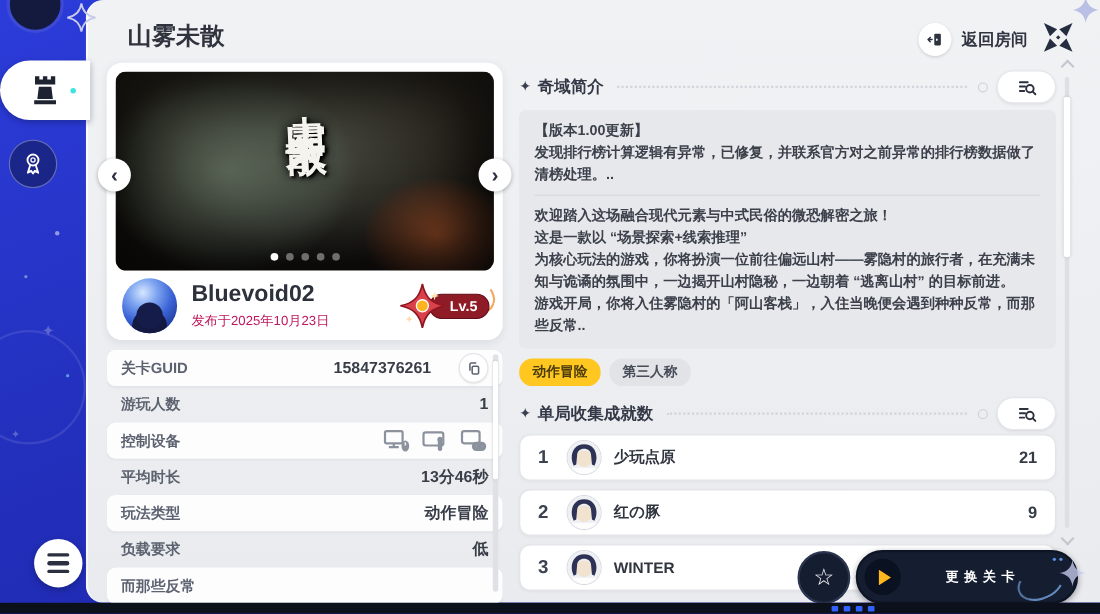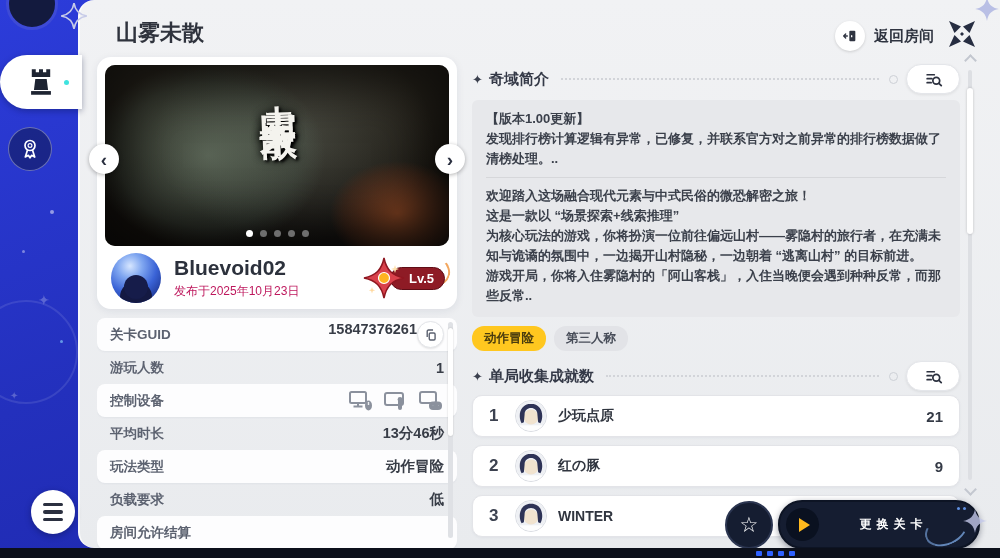--- a/index.html
+++ b/index.html
@@ -69,21 +69,21 @@
        border-color:transparent rgba(240,145,55,.8) rgba(240,145,55,.6) transparent;border-radius:50%;
        transform:rotate(18deg);}
   .lv-pill{background:#8e1b25;border:1.5px solid #5f0d16;color:#fff;font-size:13px;font-weight:800;
        border-radius:12px;padding:3px 10px 3px 18px;position:relative;z-index:1;}
   .lv-emblem{width:44px;height:44px;margin-right:-16px;position:relative;z-index:2;}
   
   .info-table{position:absolute;left:17px;top:318px;width:360px;height:230px;overflow:hidden;}
   .irow{height:33px;display:flex;align-items:center;padding:0 13px;border-radius:8px;}
   .irow:nth-child(odd){background:#fdfdfe;box-shadow:0 1px 2px rgba(40,50,90,.05);}
   .ilabel{font-size:13.5px;color:#5c6270;font-weight:600;}
-  .ival{margin-left:auto;font-size:14.5px;font-weight:800;color:#383d47;display:flex;align-items:flex-start;gap:0;}
+  .ival{margin-left:auto;font-size:14.5px;font-weight:800;color:#383d47;display:flex;align-items:center;gap:25px;}
   .mini-circle{width:25px;height:25px;border-radius:50%;background:#fff;border:1px solid #e3e5e9;
        box-shadow:0 1px 2px rgba(0,0,0,.1);display:flex;align-items:center;justify-content:center;cursor:pointer;}
   .devices{display:flex;gap:9px;align-items:center;}
   .exp-arrows{display:flex;flex-direction:column;line-height:5px;font-size:7px;color:#444;}
   .tbl-scroll{position:absolute;left:368px;top:322px;width:5px;height:216px;background:#dfe1e5;border-radius:3px;}
   .tbl-thumb{position:absolute;left:0;top:6px;width:5px;height:108px;background:#fff;border-radius:3px;
        box-shadow:0 0 2px rgba(0,0,0,.2);}
   
   .rcol{position:absolute;left:392px;top:64px;width:488px;}
   .sec-head{display:flex;align-items:center;height:30px;}
@@ -259,21 +259,21 @@
       </div>
       <div class="irow">
         <span class="ilabel">玩法类型</span>
         <span class="ival">动作冒险</span>
       </div>
       <div class="irow">
         <span class="ilabel">负载要求</span>
         <span class="ival">低</span>
       </div>
       <div class="irow">
-        <span class="ilabel">房间允许结算</span>
+        <span class="ilabel">而那些反常</span>
       </div>
     </div>
     <div class="tbl-scroll">
         <div class="tbl-thumb"></div>
       </div>
 
     <div class="rcol">
 
       <div class="sec-head">
         <span class="sec-spark">✦</span>

